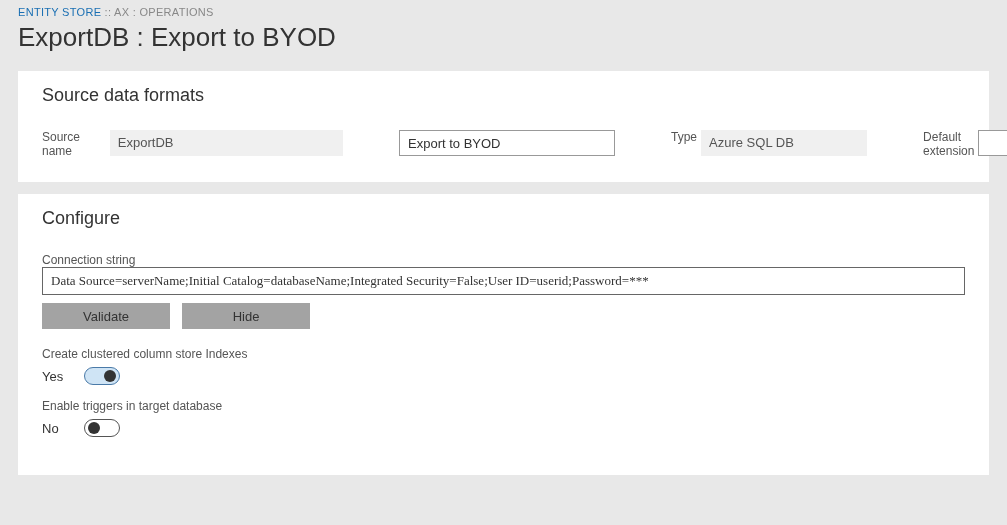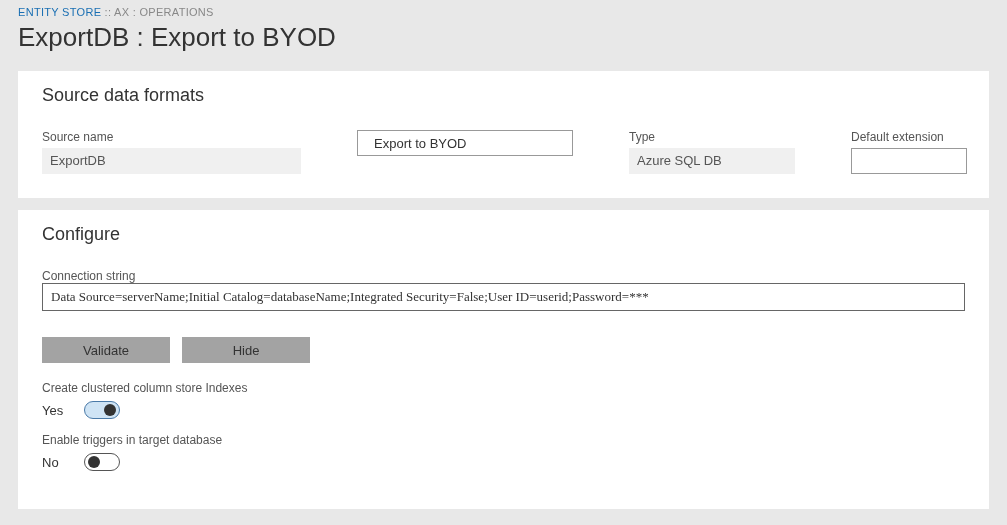--- a/index.html
+++ b/index.html
@@ -38,49 +38,49 @@
       font-weight: 400;
       color: #333;
       margin-bottom: 24px;
     }
     .field-row {
       display: flex;
       gap: 56px;
     }
     .field {
       display: flex;
-      flex-direction: column;
+      flex-direction: row;
       gap: 4px;
     }
     .field-label {
       font-size: 12px;
       color: #555;
     }
     .field-input {
       height: 26px;
       border: 1px solid #999;
-      padding: 0 16px;
+      padding: 0 8px;
       font-family: inherit;
       font-size: 13px;
       background: #fff;
       color: #333;
     }
     .field-readonly {
       height: 26px;
       line-height: 26px;
       padding: 0 8px;
       background: #f0f0f0;
       color: #555;
       font-size: 13px;
     }
     .w1 { width: 259px; }
     .w2 { width: 216px; }
     .w3 { width: 166px; }
     .w4 { width: 116px; }
-    .conn-wrap { margin-bottom: 26px; }
+    .conn-wrap { margin-bottom: 8px; }
     .conn-input {
       width: 100%;
       height: 28px;
       border: 1px solid #666;
       padding: 0 8px;
       font-family: Liberation Serif, serif;
       font-size: 13px;
       background: #fff;
       color: #333;
     }

